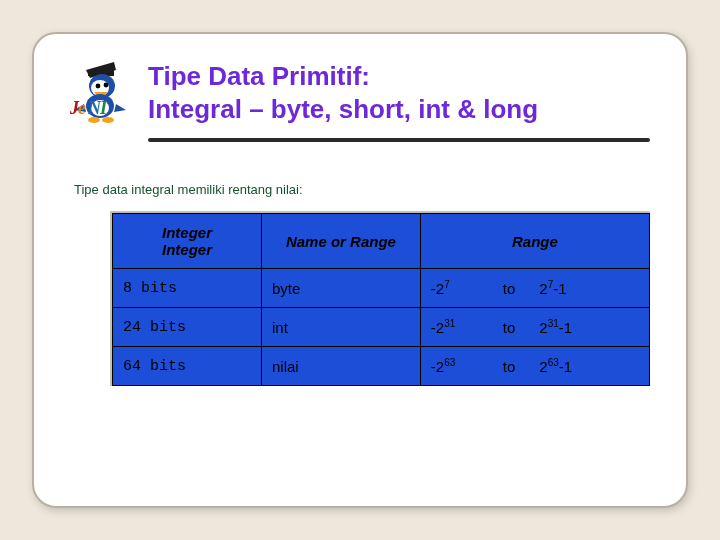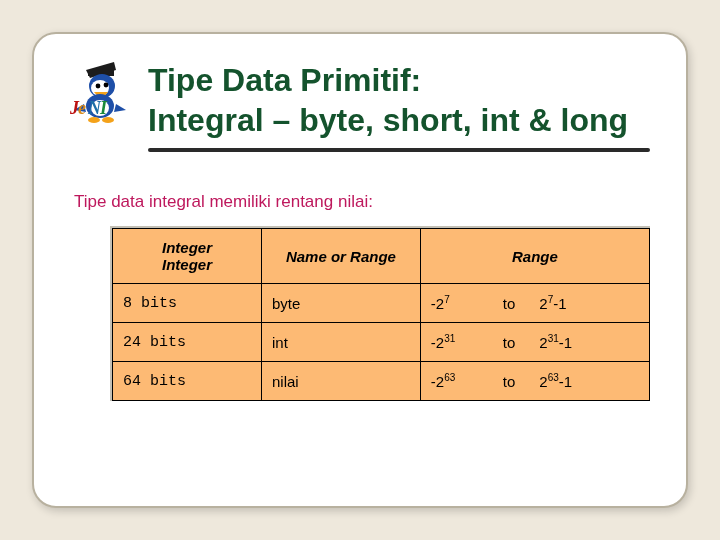--- a/index.html
+++ b/index.html
@@ -25,49 +25,49 @@
     gap: 14px;
   }
   .logo {
     width: 68px; height: 74px; flex: 0 0 auto;
     position: relative;
   }
   .logo svg { width: 68px; height: 74px; }
   .title-block { flex: 1; padding-top: 4px; }
   .title-line {
     font-weight: bold;
-    font-size: 32px;
-    color: #14532d;
+    font-size: 26px;
+    color: #6d28d9;
     line-height: 1.25;
   }
   .hr-line {
     margin-top: 8px;
     height: 4px;
     background: #2a2a2a;
     margin-left: 82px;
     margin-right: 4px;
     border-radius: 2px;
   }
   .subtitle {
-    font-size: 17px;
-    color: #be185d;
+    font-size: 13px;
+    color: #14532d;
     margin-top: 40px;
     margin-left: 8px;
   }
   .tbl-wrap {
     margin-top: 14px;
     margin-left: 44px;
     width: 540px;
     border-top: 2px solid #c4c0b5;
     border-left: 2px solid #c4c0b5;
   }
   table {
     border-collapse: collapse;
     width: 100%;
-    background: #fdba74;
+    background: #1d4ed8;
   }
   th, td {
     border: 1px solid #000;
     padding: 10px 10px;
     font-size: 15px;
     vertical-align: middle;
   }
   th {
     font-style: italic;
     font-weight: bold;

